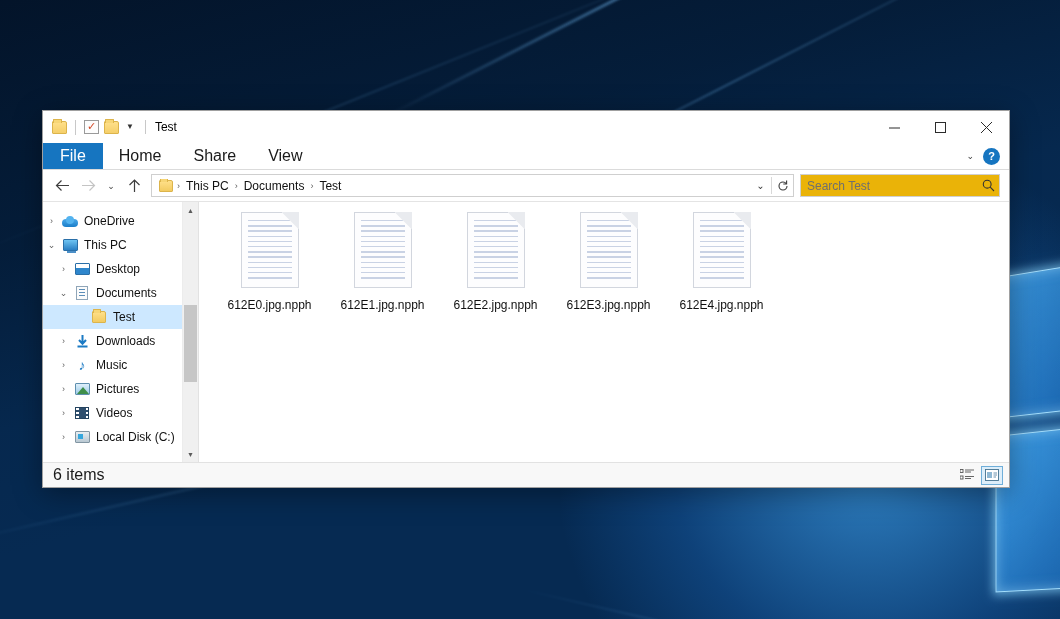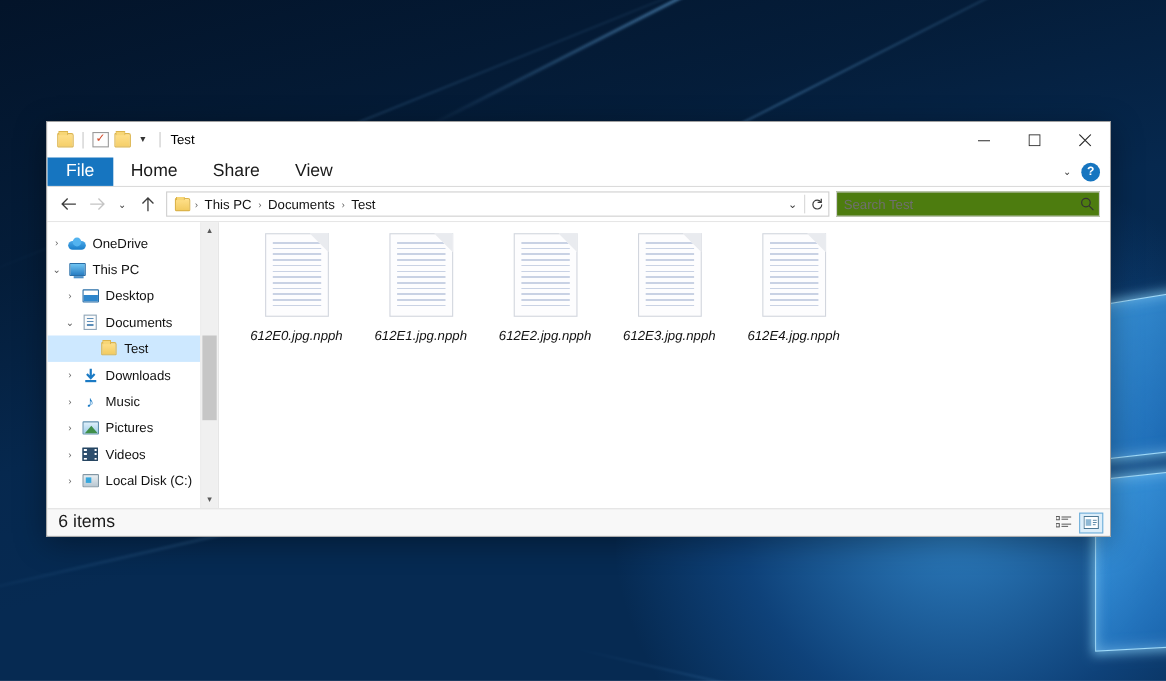--- a/index.html
+++ b/index.html
@@ -208,23 +208,23 @@
   .crumb-sep { font-size: 9px; color: #5a5a5a; padding: 0 1px; }
   .addr-right { display: flex; align-items: center; flex: 0 0 auto; }
   .addr-btn {
     width: 21px; height: 21px;
     display: flex; align-items: center; justify-content: center;
     font-size: 10px; color: #3a3a3a;
   }
   .addr-vsep { width: 1px; height: 17px; background: #d8d8d8; }
 
   .searchbox {
-    width: 240px; height: 23px;
+    width: 200px; height: 23px;
     border: 1px solid #cfcfcf;
-    background: #4d7c0f;
+    background: #eab308;
     display: flex; align-items: center;
     margin-left: 6px;
     flex: 0 0 auto;
     justify-content: center;
   }
   .searchbox input {
     flex: 1 1 auto;
     border: none; outline: none;
     font-family: "Liberation Sans", sans-serif;
     font-size: 12px;
@@ -390,21 +390,20 @@
     flex: 1 1 auto;
     background: #ffffff;
     padding: 6px 0 0 14px;
     min-width: 0;
     overflow: hidden;
   }
   .filegrid {
     display: flex;
     flex-wrap: wrap;
     align-content: flex-start;
-    font-style: italic;
   }
   .fileitem {
     width: 113px;
     padding-top: 4px;
     display: flex;
     flex-direction: column;
     align-items: center;
   }
 
   .doc-icon {

